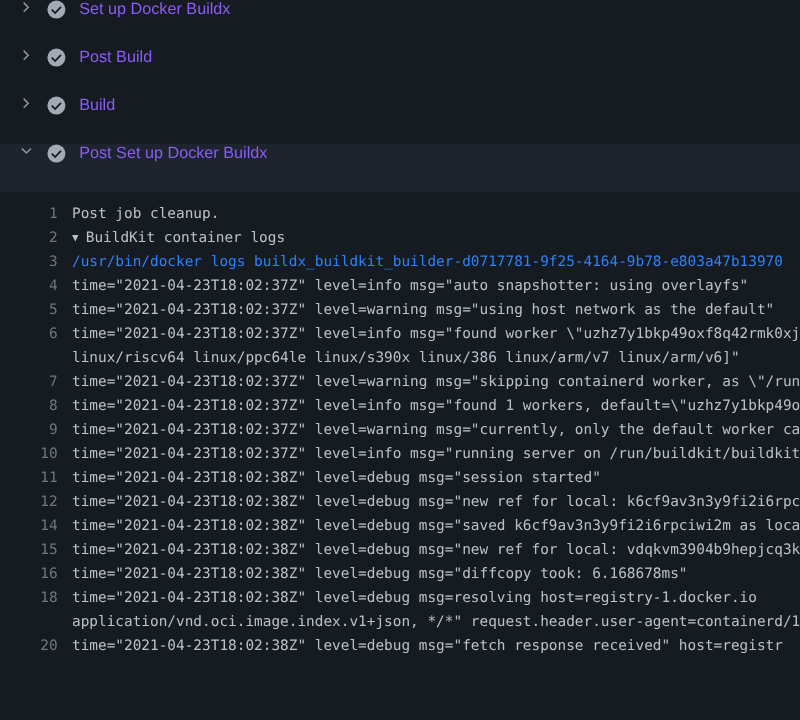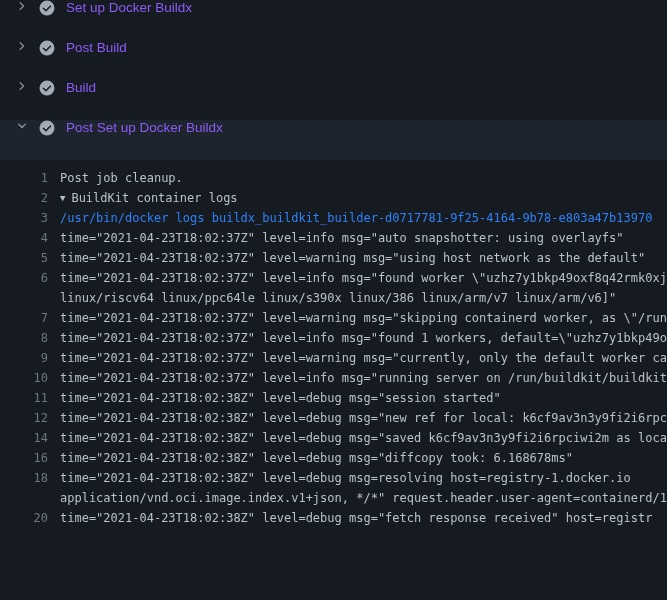--- a/index.html
+++ b/index.html
@@ -151,18 +151,19 @@
       <div class="log-row"><span class="ln">5</span><span class="tx">time="2021-04-23T18:02:37Z" level=warning msg="using host network as the default"</span></div>
       <div class="log-row"><span class="ln">6</span><span class="tx">time="2021-04-23T18:02:37Z" level=info msg="found worker \"uzhz7y1bkp49oxf8q42rmk0xj</span></div>
       <div class="log-row"><span class="ln"></span><span class="tx">linux/riscv64 linux/ppc64le linux/s390x linux/386 linux/arm/v7 linux/arm/v6]"</span></div>
       <div class="log-row"><span class="ln">7</span><span class="tx">time="2021-04-23T18:02:37Z" level=warning msg="skipping containerd worker, as \"/run</span></div>
       <div class="log-row"><span class="ln">8</span><span class="tx">time="2021-04-23T18:02:37Z" level=info msg="found 1 workers, default=\"uzhz7y1bkp49o</span></div>
       <div class="log-row"><span class="ln">9</span><span class="tx">time="2021-04-23T18:02:37Z" level=warning msg="currently, only the default worker ca</span></div>
       <div class="log-row"><span class="ln">10</span><span class="tx">time="2021-04-23T18:02:37Z" level=info msg="running server on /run/buildkit/buildkit</span></div>
       <div class="log-row"><span class="ln">11</span><span class="tx">time="2021-04-23T18:02:38Z" level=debug msg="session started"</span></div>
       <div class="log-row"><span class="ln">12</span><span class="tx">time="2021-04-23T18:02:38Z" level=debug msg="new ref for local: k6cf9av3n3y9fi2i6rpc</span></div>
       <div class="log-row"><span class="ln">14</span><span class="tx">time="2021-04-23T18:02:38Z" level=debug msg="saved k6cf9av3n3y9fi2i6rpciwi2m as loca</span></div>
+      <div class="log-row"><span class="ln">15</span><span class="tx">time="2021-04-23T18:02:38Z" level=debug msg="new ref for local: vdqkvm3904b9hepjcq3k</span></div>
       <div class="log-row"><span class="ln">16</span><span class="tx">time="2021-04-23T18:02:38Z" level=debug msg="diffcopy took: 6.168678ms"</span></div>
       <div class="log-row"><span class="ln">18</span><span class="tx">time="2021-04-23T18:02:38Z" level=debug msg=resolving host=registry-1.docker.io</span></div>
       <div class="log-row"><span class="ln"></span><span class="tx">application/vnd.oci.image.index.v1+json, */*" request.header.user-agent=containerd/1.4</span></div>
       <div class="log-row"><span class="ln">20</span><span class="tx">time="2021-04-23T18:02:38Z" level=debug msg="fetch response received" host=registr</span></div>
     </div>
 </div>
 
 </body></html>

